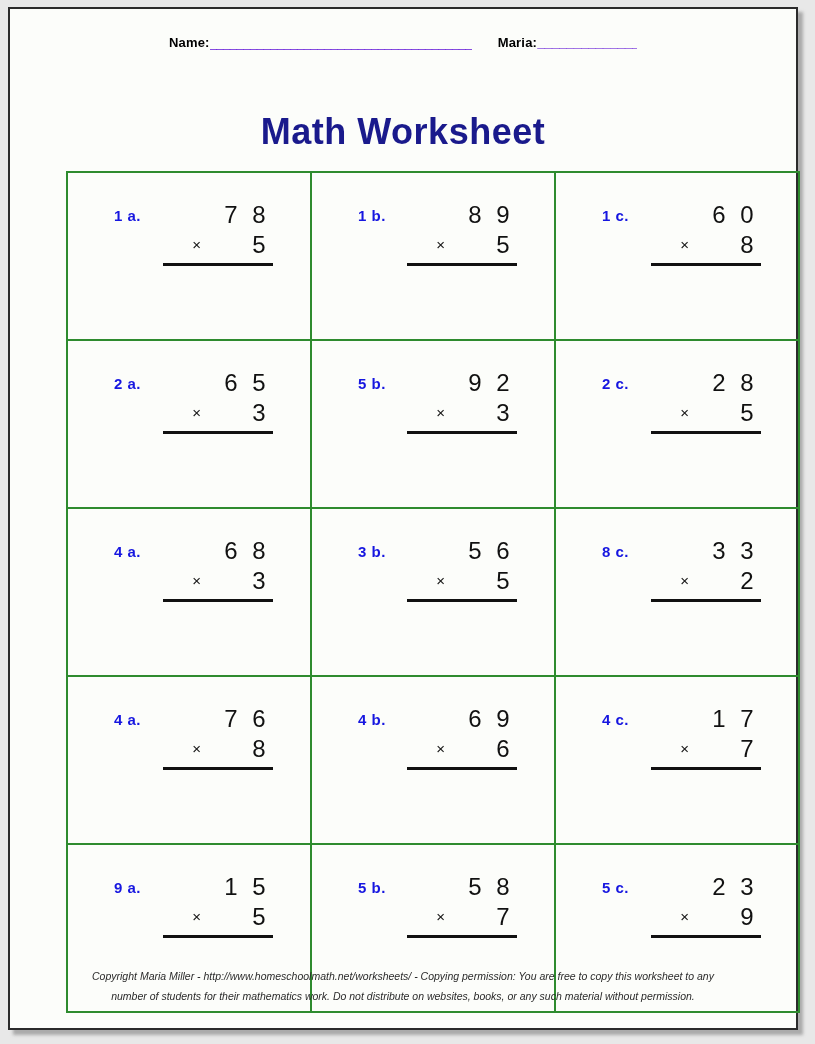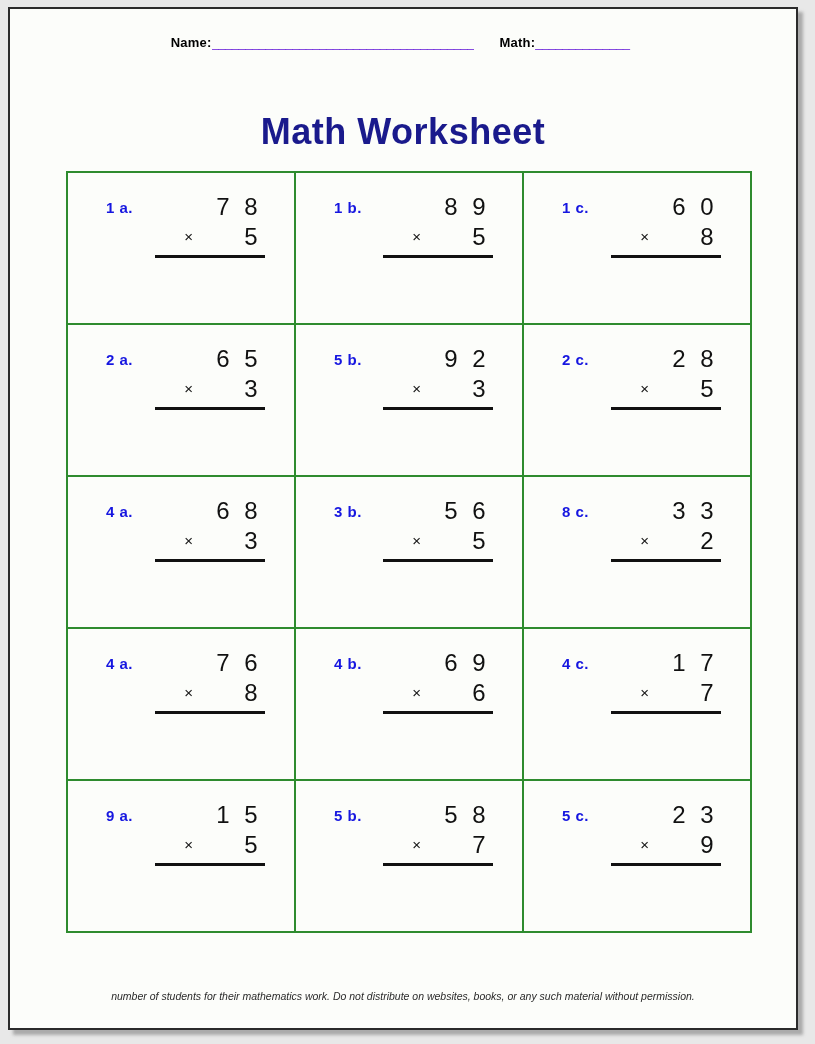--- a/index.html
+++ b/index.html
@@ -58,21 +58,21 @@
     display: inline-block;
     font-weight: normal;
     color: #6d28d9;
     font-size: 13px;
     letter-spacing: -0.5px;
     overflow: hidden;
     white-space: nowrap;
     vertical-align: baseline;
   }
   .nd-rule.name-rule { width: 262px; }
-  .nd-rule.date-rule { width: 100px; }
+  .nd-rule.date-rule { width: 100px; font-family: Liberation Mono, monospace; }
   .nd-gap { display: inline-block; width: 26px; }
 
   
   .worksheet-title {
     position: absolute;
     left: 0;
     top: 102px;
     width: 100%;
     text-align: center;
     font-size: 36px;
@@ -87,21 +87,21 @@
     left: 56px;
     top: 162px;
     width: 678px;
     border-collapse: collapse;
     table-layout: fixed;
   }
   .grid td {
     border: 2px solid #2e8b2e;
     width: 226px;
     height: 150px;
-    padding: 0;
+    padding: 8px;
     vertical-align: top;
     position: relative;
   }
 
   .problem {
     position: relative;
     width: 100%;
     height: 100%;
   }
   .prob-label {
@@ -173,21 +173,21 @@
 </head>
 <body>
 
 <div class="viewport">
   <div class="page">
 
     <div class="name-date-row">
       <span class="nd-label">Name:</span>
       <span class="nd-rule name-rule">_______________________________________</span>
       <span class="nd-gap"></span>
-      <span class="nd-label">Math:</span>
+      <span class="nd-label">Maria:</span>
       <span class="nd-rule date-rule">______________</span>
     </div>
 
     <div class="worksheet-title">Math Worksheet</div>
 
     <table class="grid">
       <tbody>
         <tr>
           <td>
             <div class="problem">
@@ -469,17 +469,18 @@
                 </div>
                 <div class="stack-rule"></div>
               </div>
             </div>
           </td>
         </tr>
       </tbody>
     </table>
 
     <div class="footer">
+      <div>Copyright Maria Miller - http://www.homeschoolmath.net/worksheets/ - Copying permission: You are free to copy this worksheet to any</div>
       <div>number of students for their mathematics work. Do not distribute on websites, books, or any such material without permission.</div>
     </div>
 
   </div>
 </div>
 
 </body></html>

